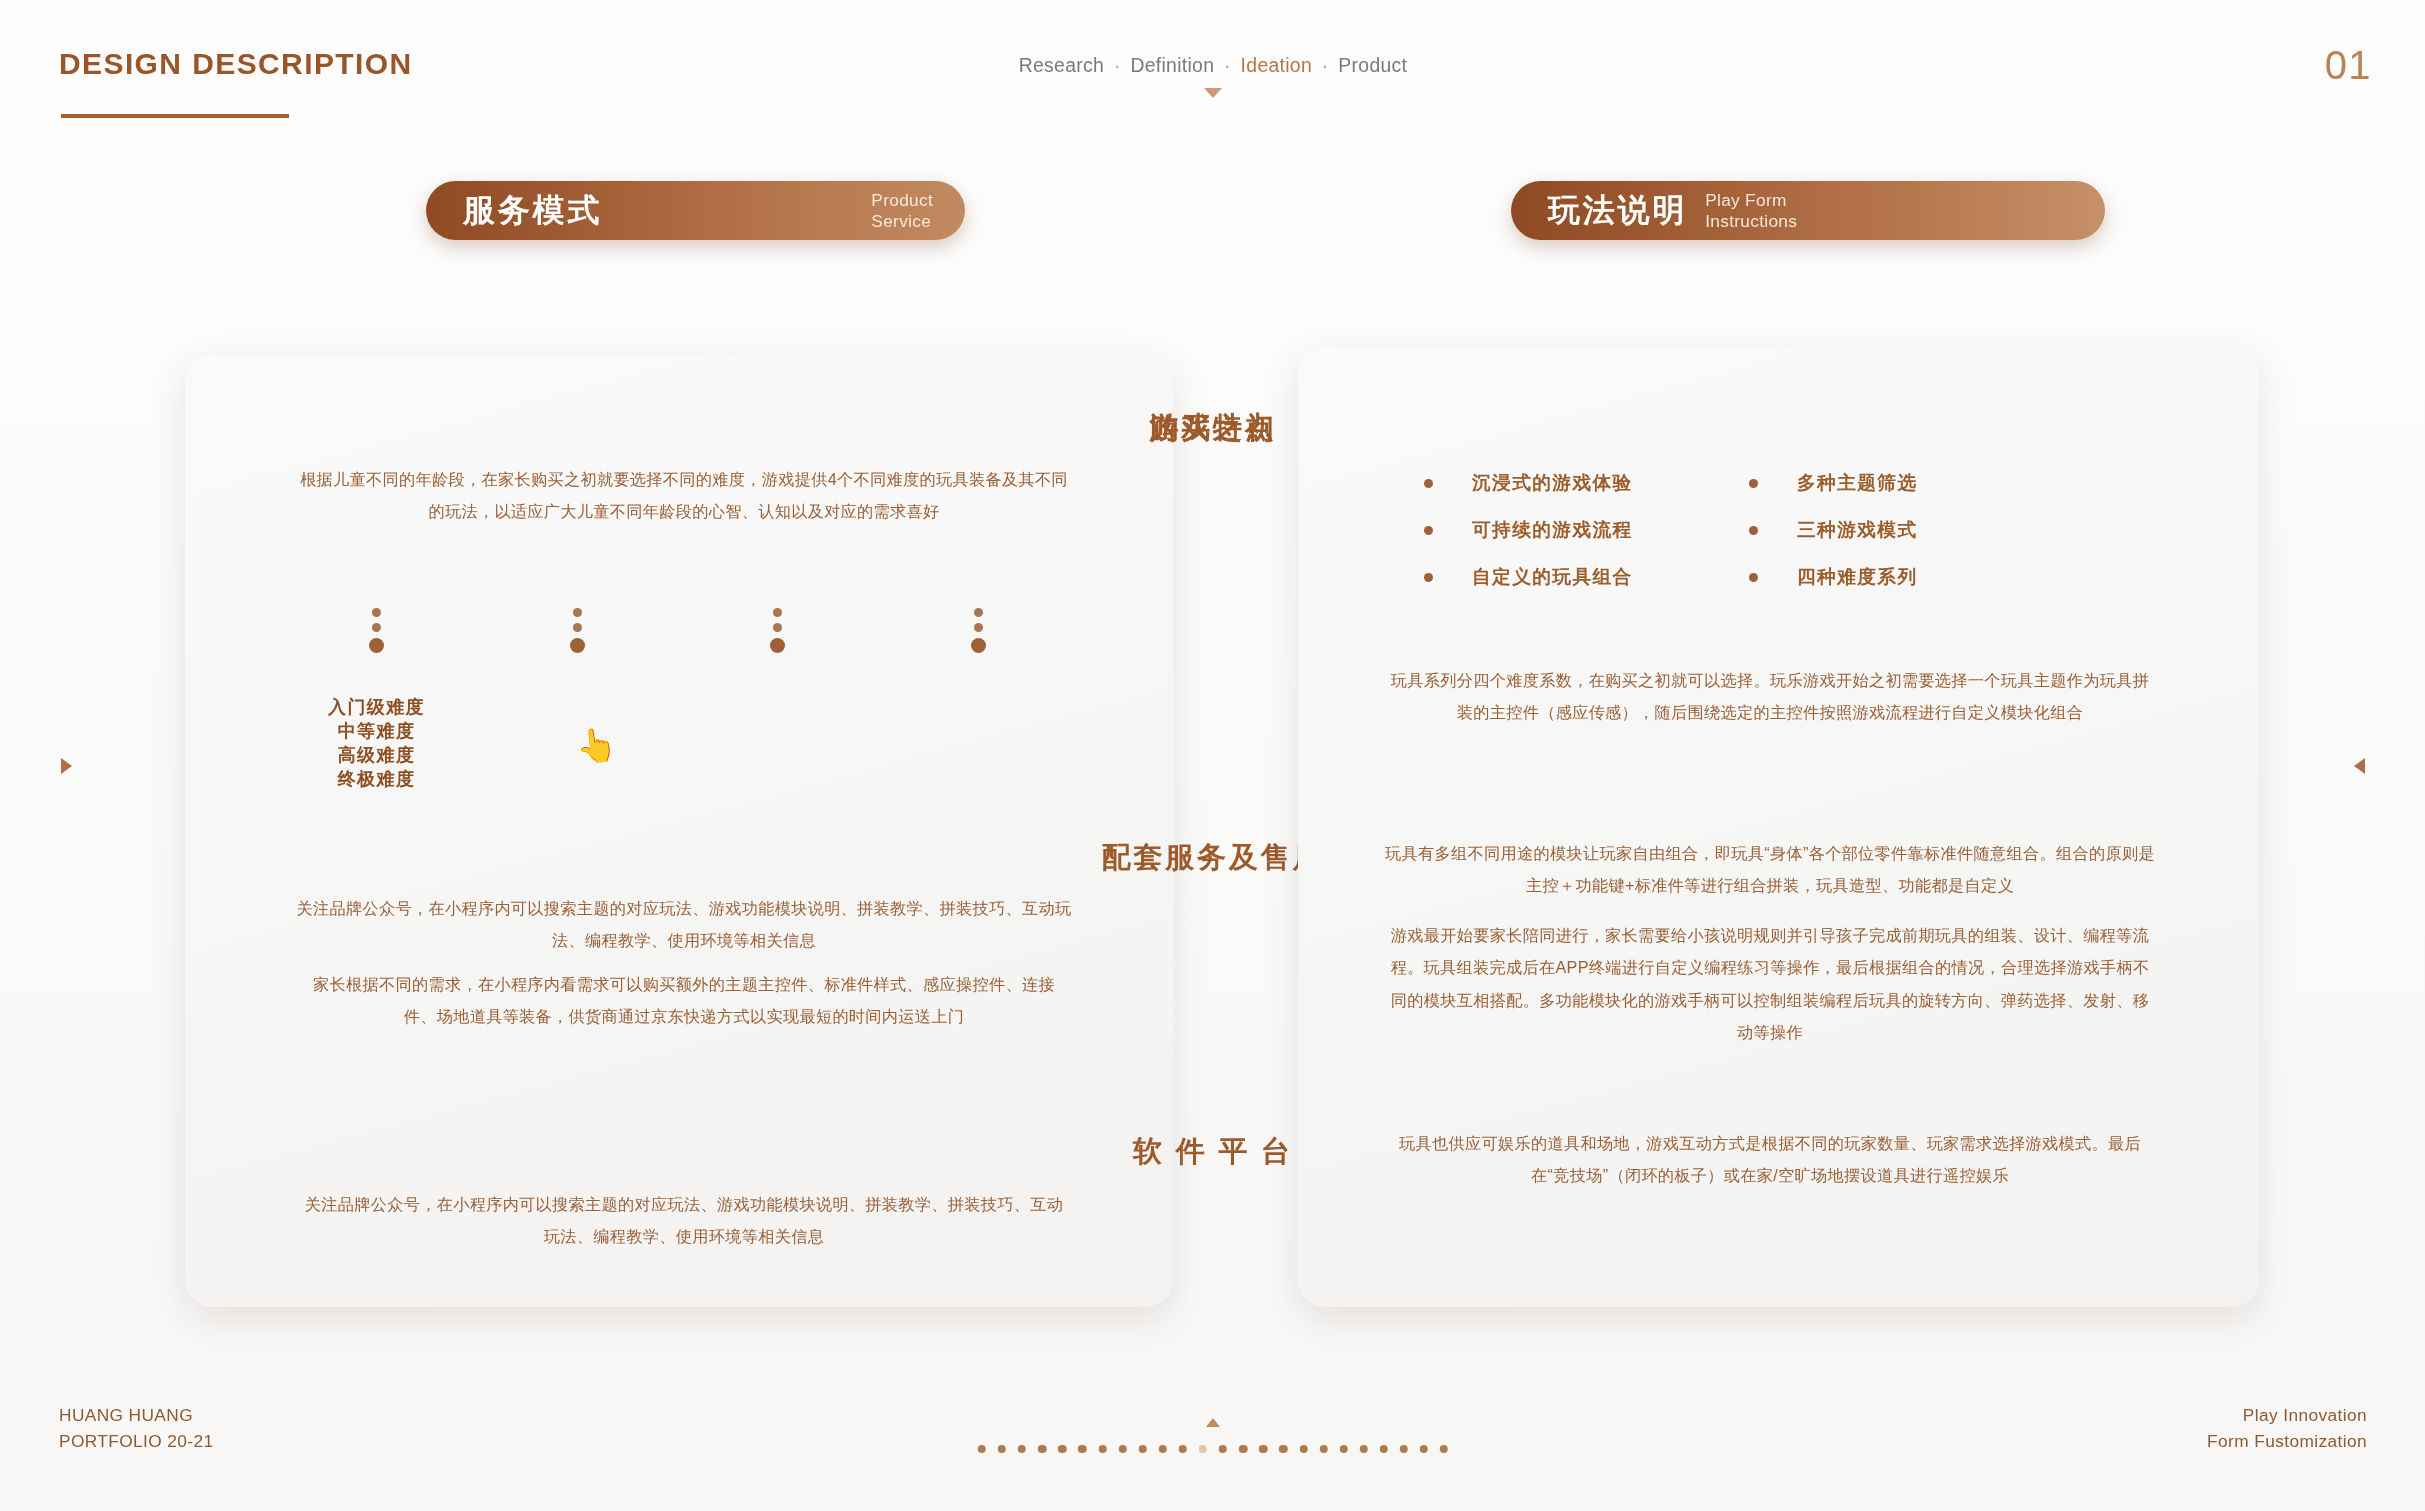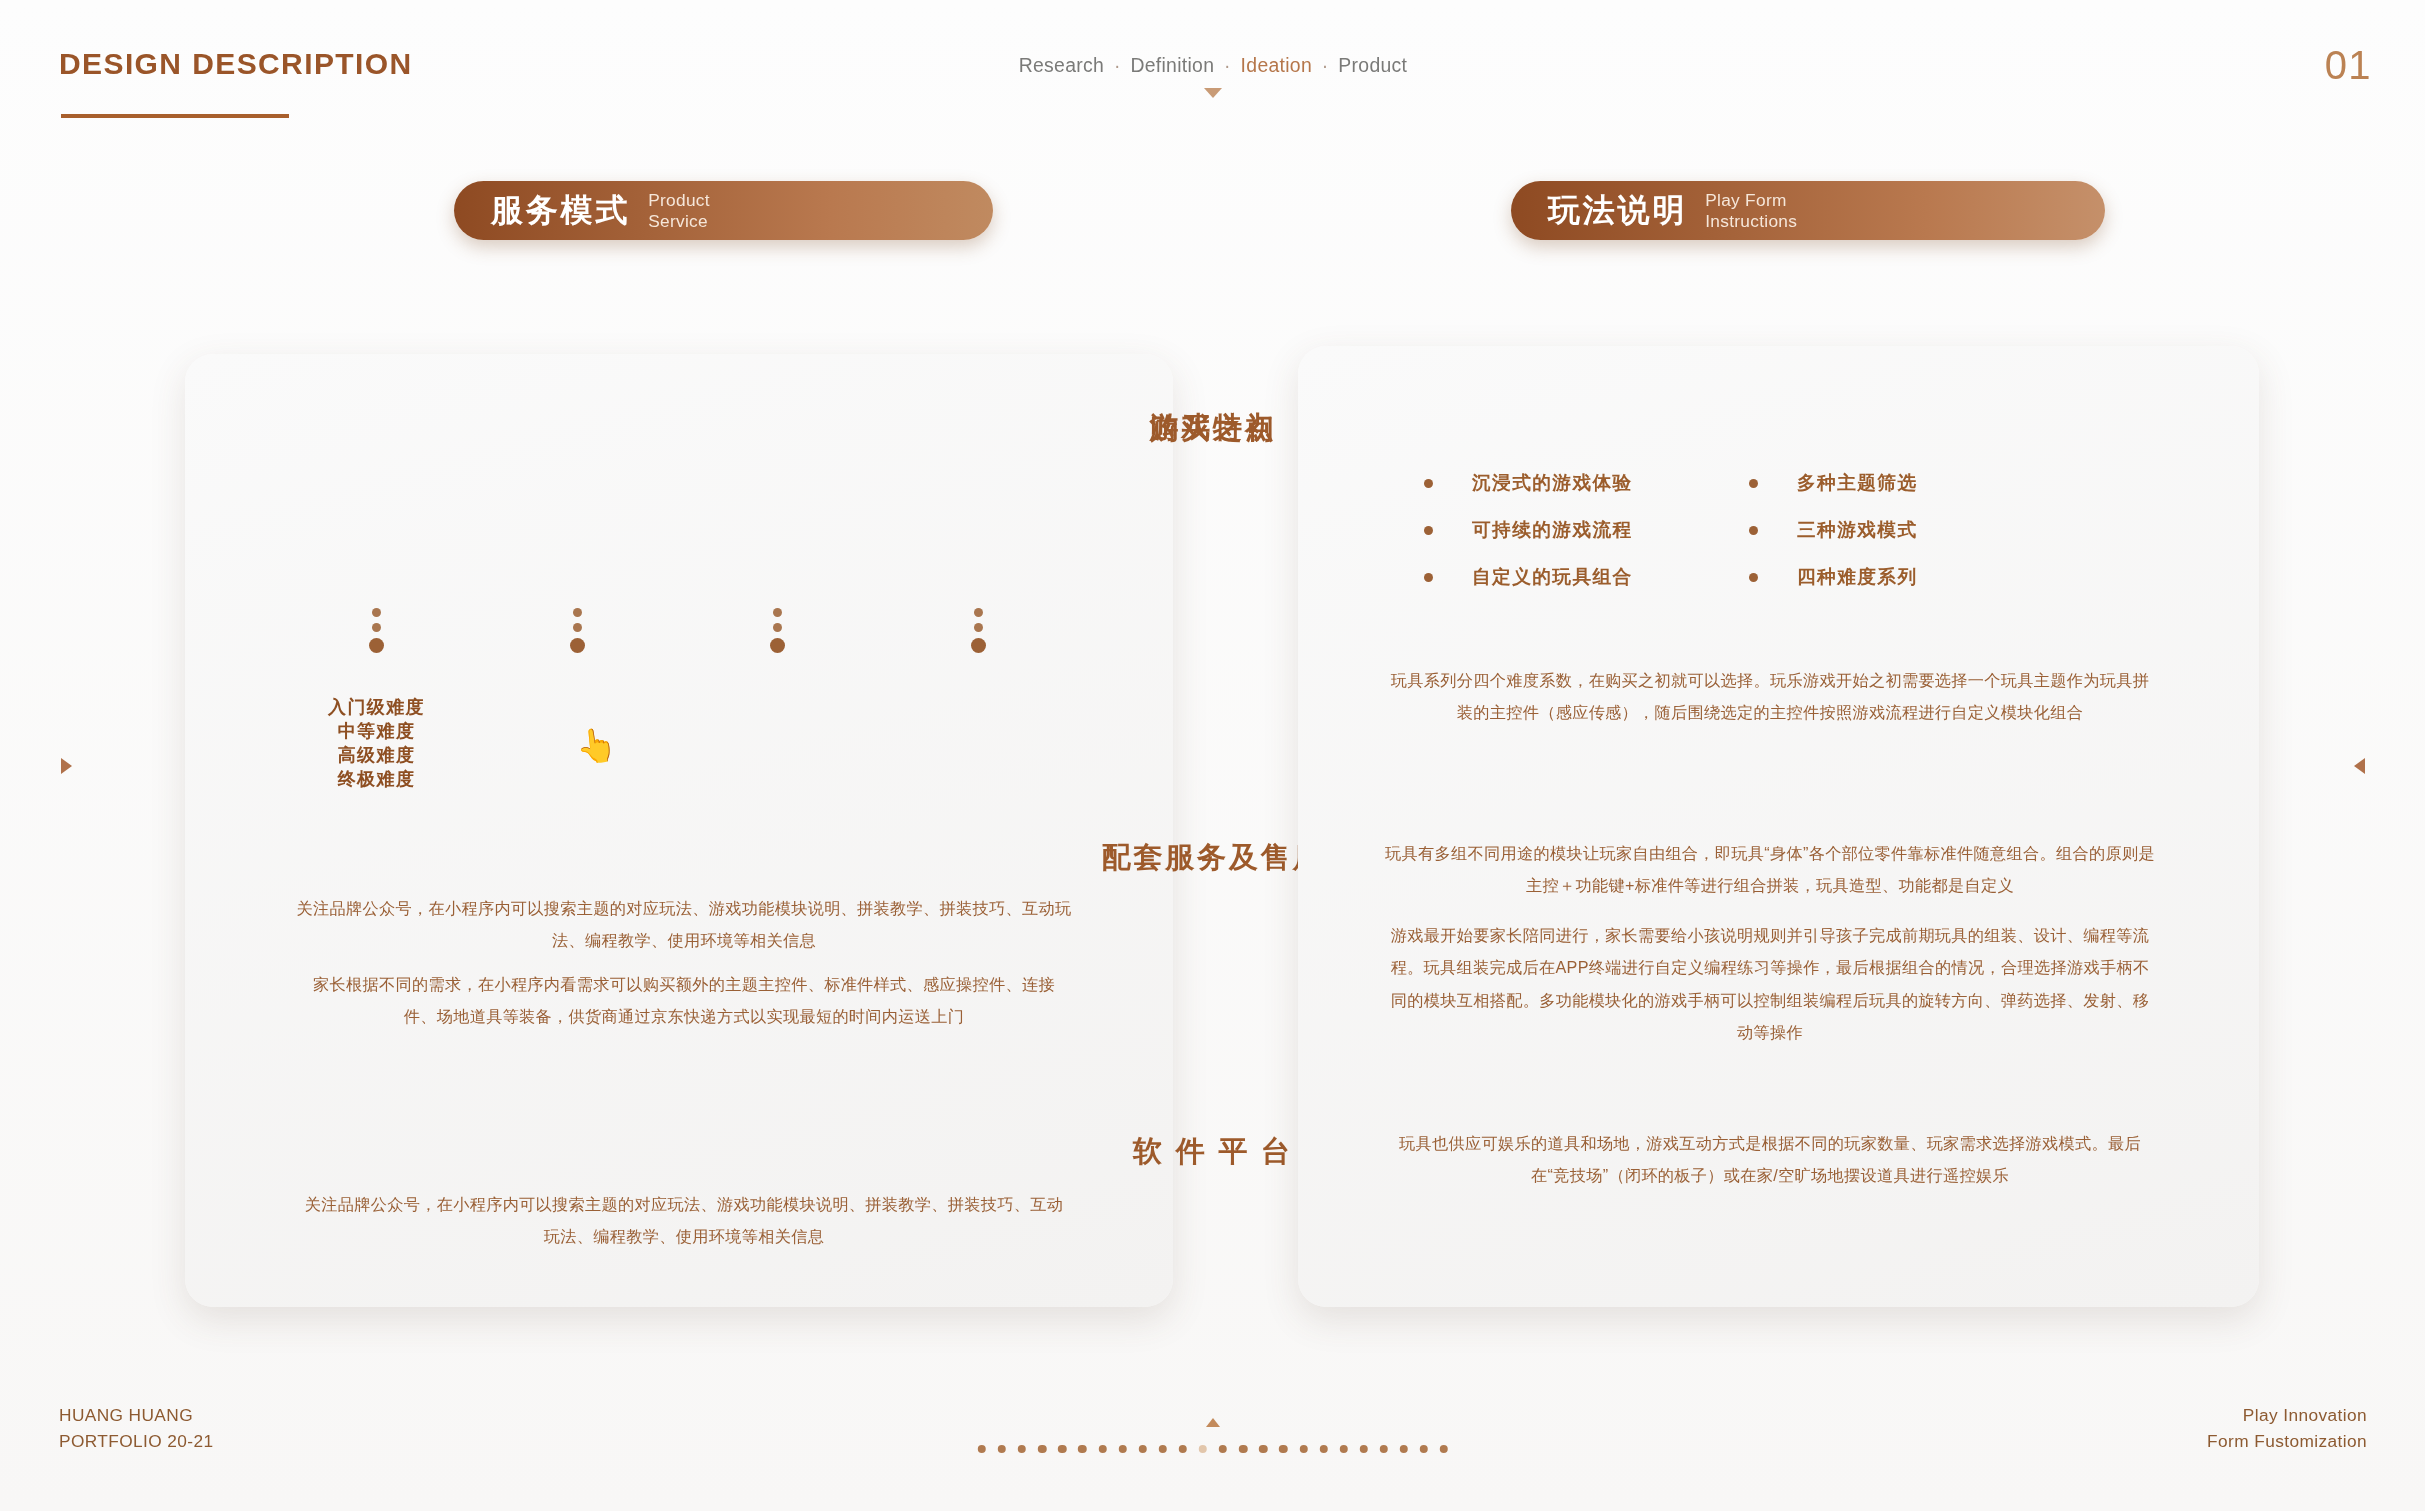--- a/index.html
+++ b/index.html
@@ -109,24 +109,25 @@
     letter-spacing: 2.8px;
     margin-right: 18px;
   }
   .pill .en {
     color: #f6e7da;
     font-size: 17.3px;
     line-height: 1.18;
     letter-spacing: 0.3px;
   }
   #pill-service {
-    left: 454px;
+    left: 426px;
     top: 181px;
     width: 470px;
     background: linear-gradient(90deg, #8e4a22 0%, #b9794f 70%, #c08a60 100%);
+    justify-content: space-between;
   }
   #pill-play {
     left: 1511px;
     top: 181px;
     width: 525px;
     background: linear-gradient(90deg, #8e4a22 0%, #b9794f 70%, #c5906a 100%);
   }
 
   
   .card {
@@ -311,20 +312,21 @@
     <span class="cn">玩法说明</span>
     <span class="en">
       <span>Play Form</span><br>
       <span>Instructions</span>
     </span>
   </div>
 
   <div class="card" id="card-left"></div>
 
   <div class="sec-title" id="left-h1">购买之初</div>
+  <div class="body-text" id="left-p1">根据儿童不同的年龄段，在家长购买之初就要选择不同的难度，游戏提供4个不同难度的玩具装备及其不同的玩法，以适应广大儿童不同年龄段的心智、认知以及对应的需求喜好</div>
 
   <div class="dots-row">
     <div class="dot-col">
         <span class="d"></span>
         <span class="d"></span>
         <span class="d big"></span>
       </div>
     <div class="dot-col">
         <span class="d"></span>
         <span class="d"></span>

